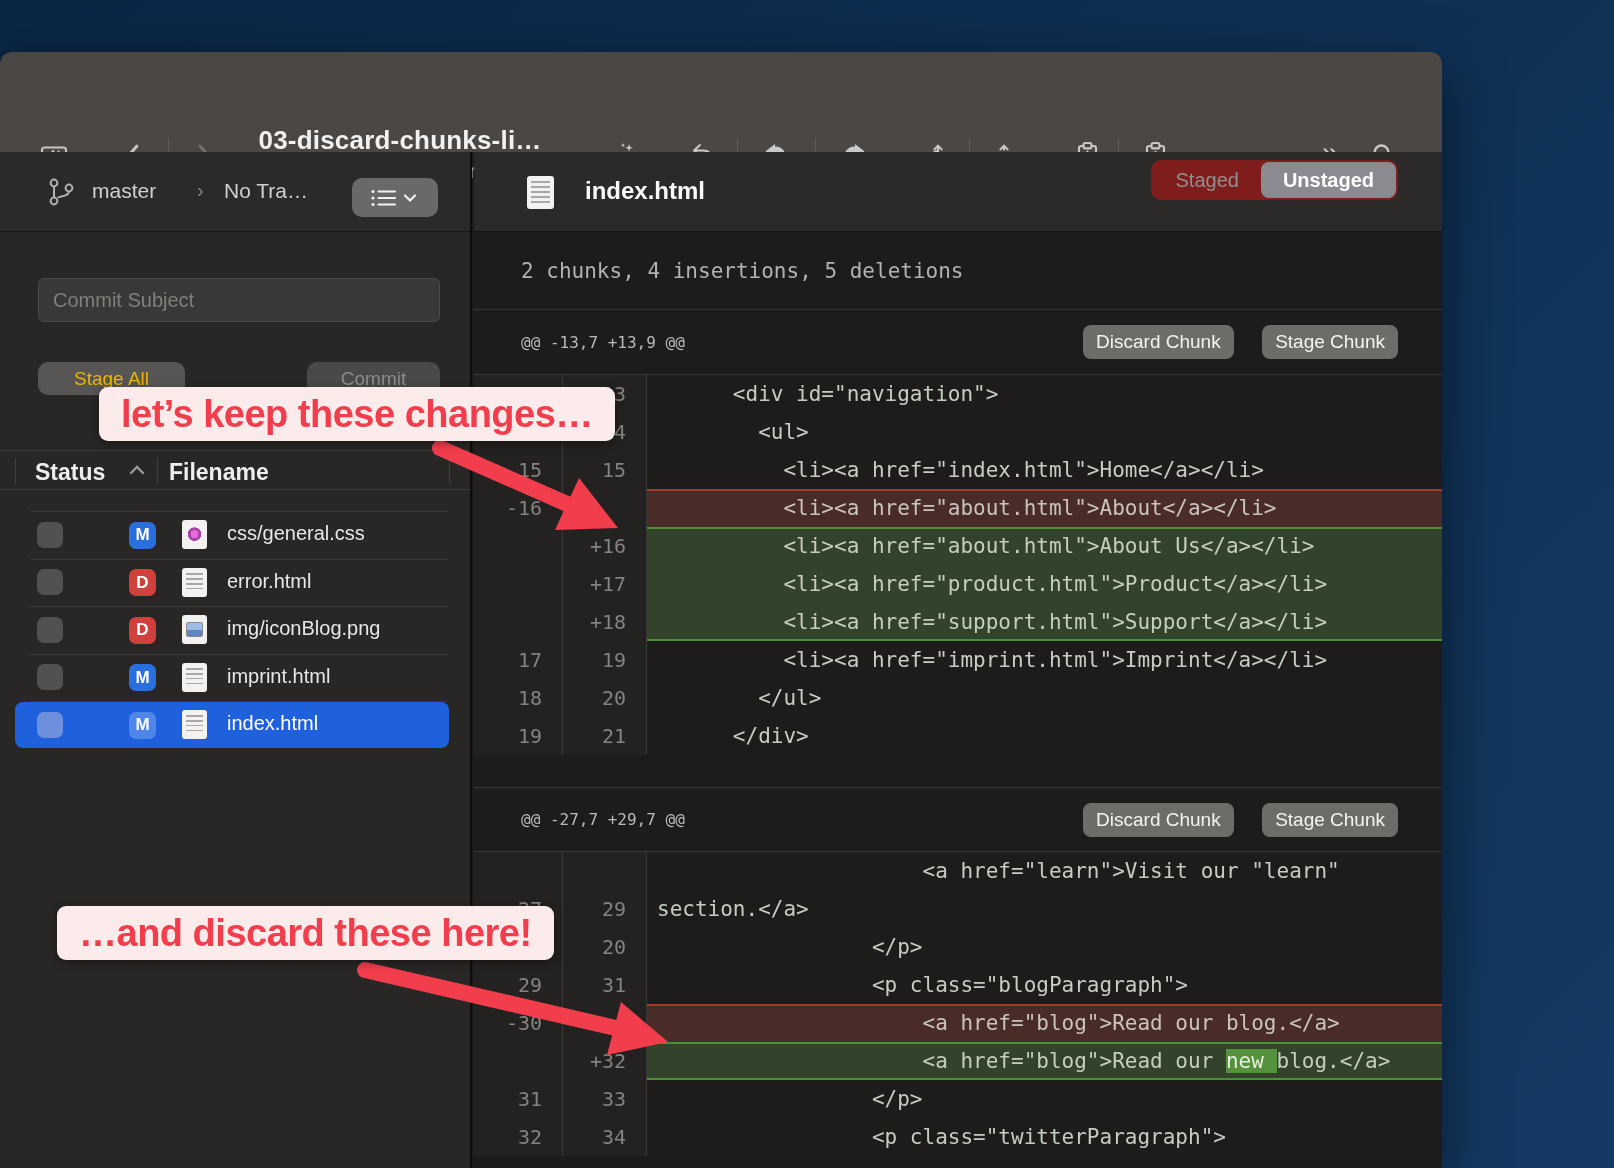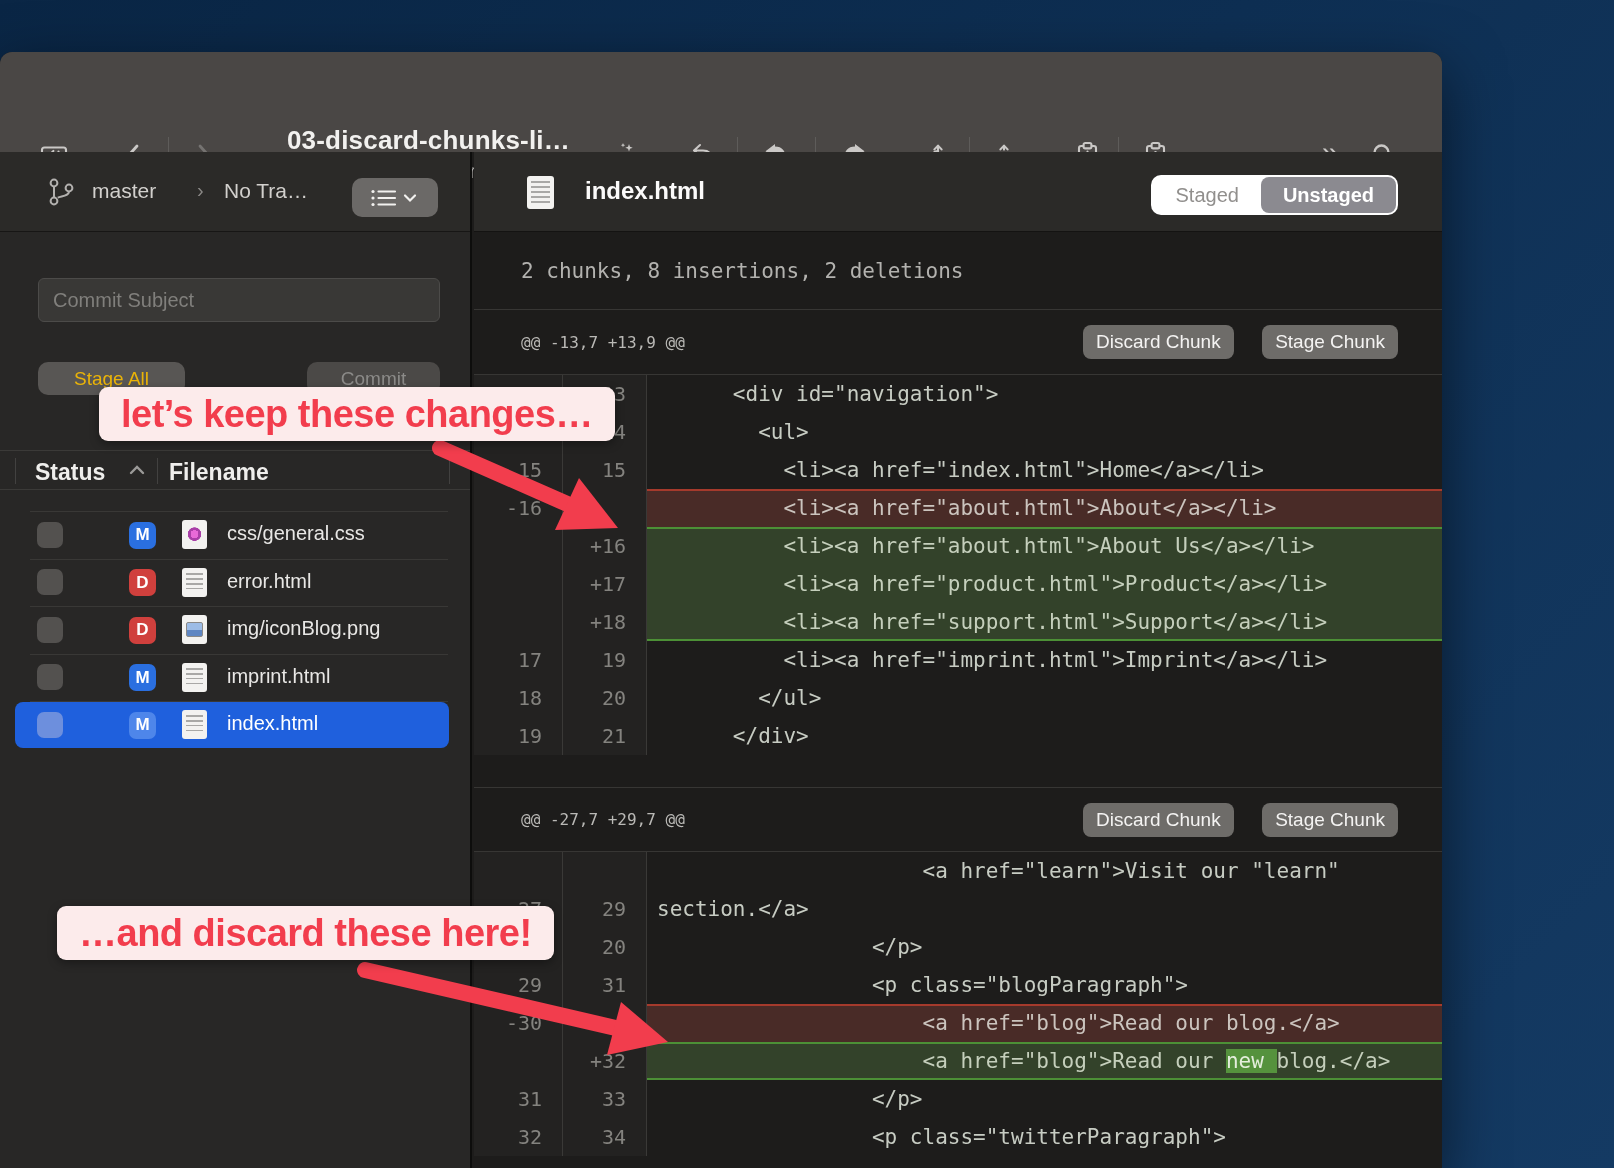--- a/index.html
+++ b/index.html
@@ -14,21 +14,21 @@
     box-shadow:0 20px 60px rgba(0,0,0,.55); }
 
   
   .titlebar { position:relative; height:100px; background:#4a4745; }
   .tbi { position:absolute; top:84px; width:36px; height:38px; display:flex;
     align-items:center; justify-content:center; color:#cac8c6; }
   .tbi svg { stroke:#cac8c6; fill:none; stroke-width:2.1; stroke-linecap:round; stroke-linejoin:round; }
   .tb-div { position:absolute; top:85px; width:1px; height:36px; background:#5e5c5a; }
   .title-block { position:absolute; left:230px; top:73px; width:340px; text-align:center; }
   .title-main { font-size:26px; font-weight:bold; color:#f2f1ef; letter-spacing:.2px;
-    white-space:nowrap;text-align:right; }
+    white-space:nowrap; }
   .title-sub { font-size:21px; color:#b3b1af; margin-top:3px; white-space:nowrap; }
   .dim svg { stroke:#757371; }
   .more-glyph { font-size:30px; color:#cac8c6; line-height:1; padding-bottom:6px; }
 
   
   .sidebar { position:absolute; left:0; top:100px; width:472px; bottom:0;
     background:#282726; border-right:2px solid #0d0d0c; }
   .branch-bar { position:relative; height:80px; background:#2b2a28; border-bottom:1px solid #171615; }
   .branch-bar svg.branch { position:absolute; left:44px; top:22px; stroke:#b2b0ae; fill:none; stroke-width:2; }
   .branch-name { position:absolute; left:92px; top:27px; font-size:21px; color:#d2d0cd; }
@@ -76,21 +76,21 @@
   .fname { left:227px; top:11px; font-size:20px; color:#e8e7e5; white-space:nowrap; }
   .selected .fname { color:#ffffff; }
 
   
   .diff-panel { position:absolute; left:474px; top:100px; right:0; bottom:0; background:#1d1c1b; }
   .diff-head { position:relative; height:80px; background:#2b2a28; border-bottom:1px solid #141312; }
   .dh-icon { position:absolute; left:53px; top:24px; width:27px; height:33px; background:#f3f2f0; border-radius:3px; }
   .dh-icon i { position:absolute; left:4px; right:4px; top:5px; bottom:5px;
     background:repeating-linear-gradient(180deg,#a9a8a6 0 1.8px,transparent 1.8px 5px); }
   .dh-name { position:absolute; left:111px; top:25px; font-size:24px; font-weight:bold; color:#fbfafa; }
-  .segmented { position:absolute; right:44px; top:23px; height:40px; background:#ffffff;
+  .segmented { position:absolute; right:44px; top:8px; height:40px; background:#7f1d1d;
     border-radius:10px; display:flex; align-items:stretch; padding:2px; }
   .seg { border:none; background:transparent; font-size:20px; color:#918f8d; padding:0 22px;
     border-radius:8px; font-family:"Liberation Sans",sans-serif; }
   .seg.active { background:#8b8a90; color:#ffffff; font-weight:bold; }
 
   .mono { font-family:"DejaVu Sans Mono", monospace; }
   .summary-row { height:78px; display:flex; align-items:center; padding-left:47px;
     font-size:21px; color:#b3b2af; border-bottom:1px solid #373634; }
 
   .chunk-head { height:65px; display:flex; align-items:center; border-bottom:1px solid #373634; }
@@ -309,21 +309,21 @@
       <div class="diff-head">
         <div class="dh-icon">
             <i></i>
           </div>
         <span class="dh-name">index.html</span>
         <div class="segmented">
           <button class="seg">Staged</button>
           <button class="seg active">Unstaged</button>
         </div>
       </div>
-      <div class="summary-row mono">2 chunks, 8 insertions, 2 deletions</div>
+      <div class="summary-row mono">2 chunks, 4 insertions, 5 deletions</div>
       <div>
   <div class="chunk chunk1">
     <div class="chunk-head">
       <span class="chunk-range mono">@@ -13,7 +13,9 @@</span>
       <span class="btns">
         <button class="chunk-btn">Discard Chunk</button>
         <button class="chunk-btn">Stage Chunk</button>
       </span>
     </div>
     <div class="chunk-lines">

